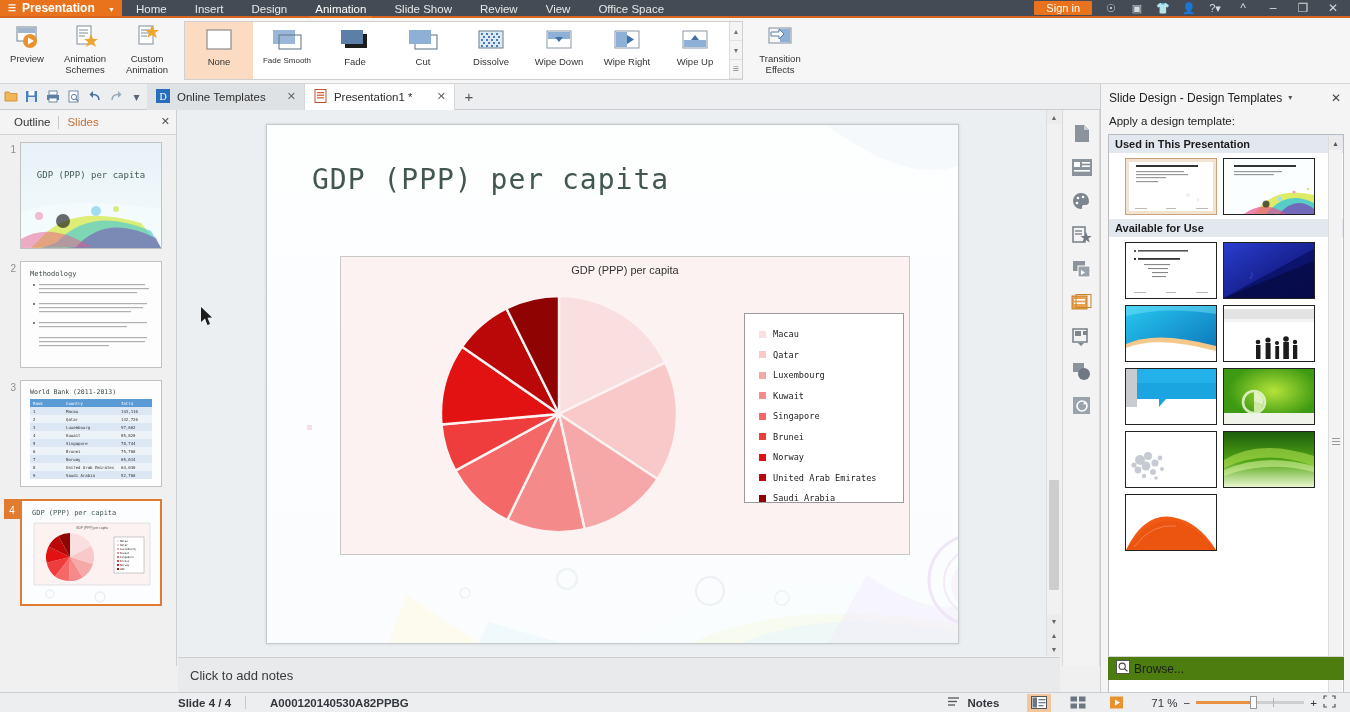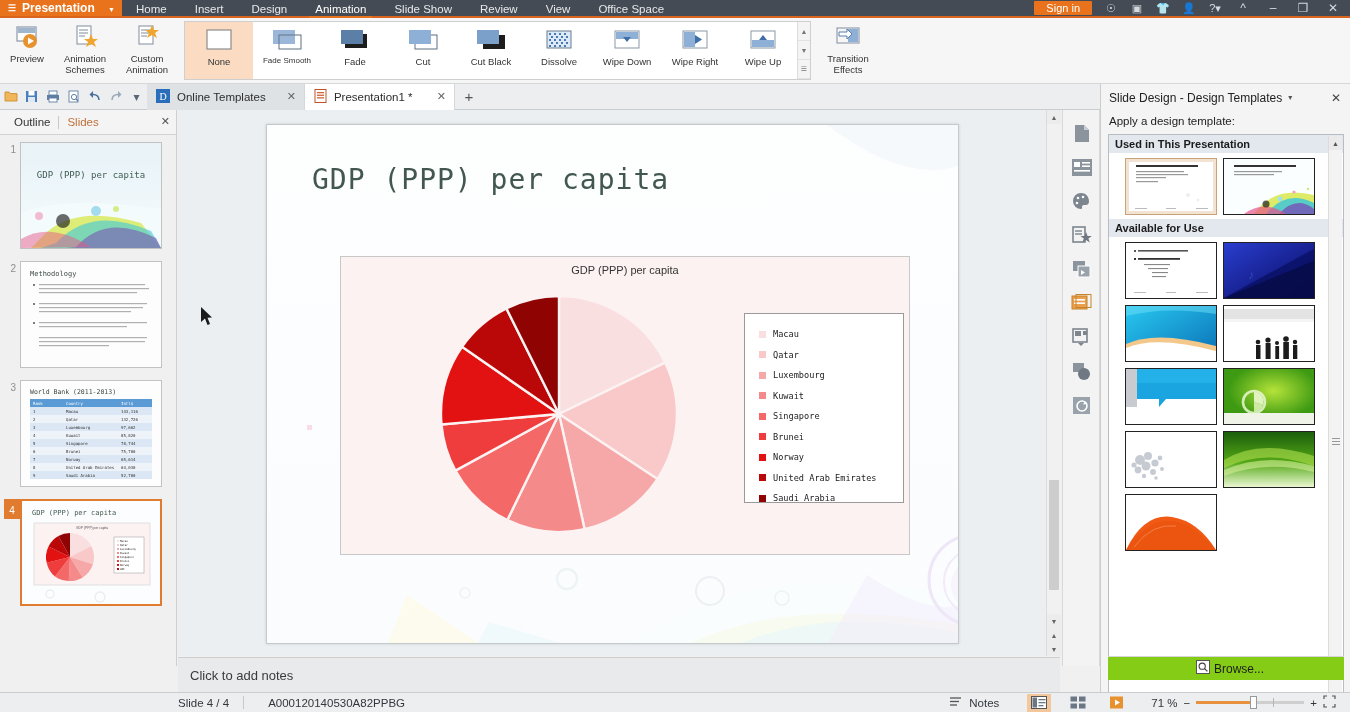--- a/index.html
+++ b/index.html
@@ -218,30 +218,30 @@
   .tp-scroll {
     position: absolute; right: 1px; top: 1px; width: 14px; bottom: 1px; background: #f3f3f3;
     border-left: 1px solid #dcdcdc;
   }
   .tp-scroll .arw { height: 14px; display:flex;align-items:center;justify-content:center;font-size:7px;color:#555;background:#eaeaea;}
   .tp-scroll .grip { position:absolute; left:3px; top:300px; width:8px; height:14px; }
   .tp-scroll .grip i { display:block; height:1px; background:#999; margin:2px 0;}
   .browse {
     position: absolute; left: 7px; bottom: 16px; width: 236px; height: 24px;
     border-top: 1px solid #d6d6d6; display: flex; align-items: center; gap: 4px;
-    padding-left: 8px; font-size: 12px; color: #1d1d1d; background: #84cc16; justify-content: center;
+    padding-left: 8px; font-size: 12px; color: #1d1d1d; background: #4d7c0f;
   }
 
   
   .statusbar {
     position: absolute; left: 0; bottom: 0; width: 1350px; height: 20px;
     background: #eceef0; border-top: 1px solid #c9ccd0;
     display: flex; align-items: center; font-size: 11.5px; color: #33373c;
   }
-  .sb-cell { padding: 0 14px; height: 20px; display: flex; align-items: center; }
+  .sb-cell { padding: 0 14px; height: 20px; display: flex; align-items: center; font-weight: bold; }
   .sb-div { width: 1px; height: 13px; background: #c5c8cc; }
   .sb-right { margin-left: auto; display: flex; align-items: center; gap: 13px; padding-right: 6px; }
   .sb-viewbtn {
     width: 24px; height: 18px; display: flex; align-items: center; justify-content: center;
     margin: 0 1px;
   }
   .sb-viewbtn.sel { background: #f2c79c; }
   .zoom-slider { display: flex; align-items: center; gap: 6px; padding: 0 8px; }
   .zs-track { width: 108px; height: 3px; background: #cfcfcf; position: relative; }
   .zs-fill { position: absolute; left: 0; top: 0; height: 3px; width: 56px; background: #e8913f; }
@@ -360,29 +360,20 @@
         <span>Fade</span>
       </div>
       <div class="g-item">
         <div class="g-thumb">
           <svg width="34" height="26" viewBox="0 0 34 26">
             <rect x="9" y="7" width="22" height="14" fill="none" stroke="#6b7c8d" stroke-width="1.1"></rect>
             <rect x="3" y="2" width="22" height="14" fill="#8fb0d6"></rect>
           </svg>
         </div>
         <span>Cut</span>
-      </div>
-      <div class="g-item">
-        <div class="g-thumb">
-          <svg width="34" height="26" viewBox="0 0 34 26">
-            <rect x="9" y="7" width="22" height="14" fill="#1d1d1d"></rect>
-            <rect x="3" y="2" width="22" height="14" fill="#7ba0ca"></rect>
-          </svg>
-        </div>
-        <span>Cut Black</span>
       </div>
       <div class="g-item">
         <div class="g-thumb">
           <svg width="34" height="26" viewBox="0 0 34 26">
             <rect x="5" y="3" width="24" height="17" fill="#dce9f7" stroke="#6b7c8d" stroke-width="1"></rect>
             <g fill="#4a79b5">
               <rect x="7" y="5" width="2" height="2"></rect>
                 <rect x="12" y="5" width="2" height="2"></rect>
                 <rect x="17" y="5" width="2" height="2"></rect>
                 <rect x="22" y="5" width="2" height="2"></rect>

